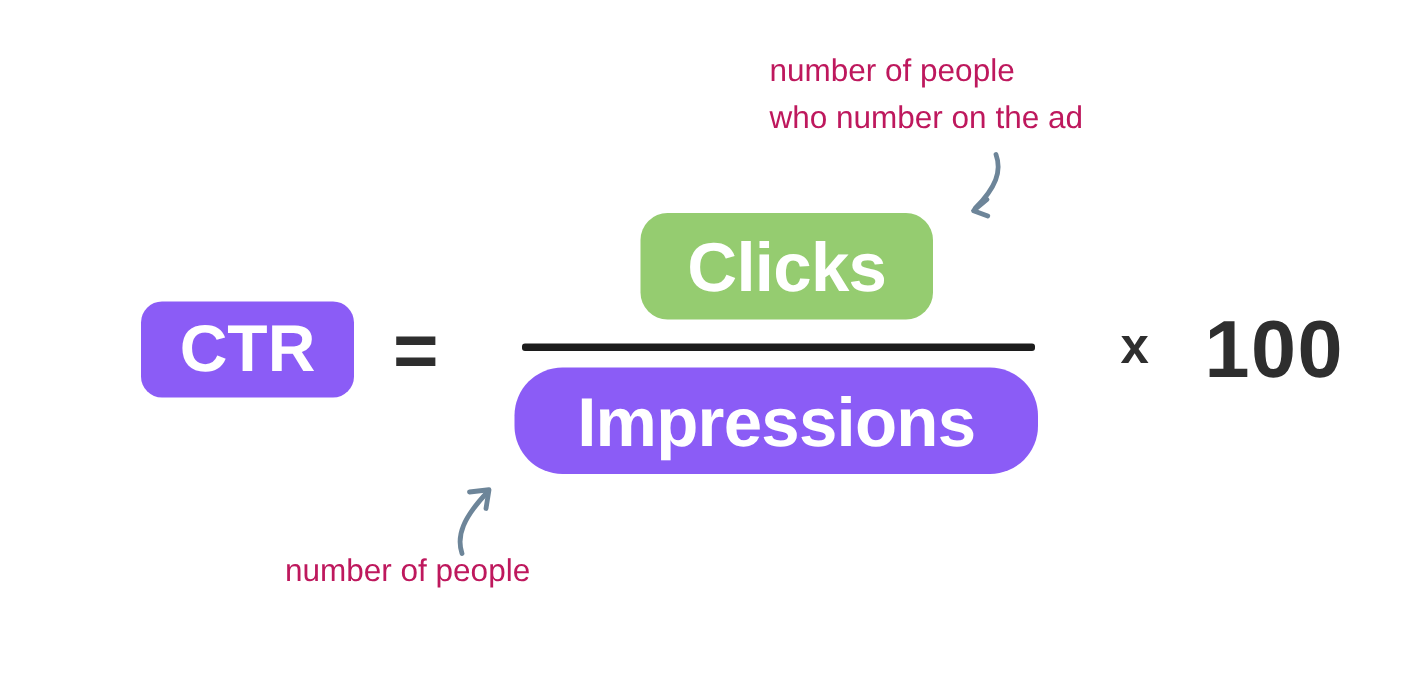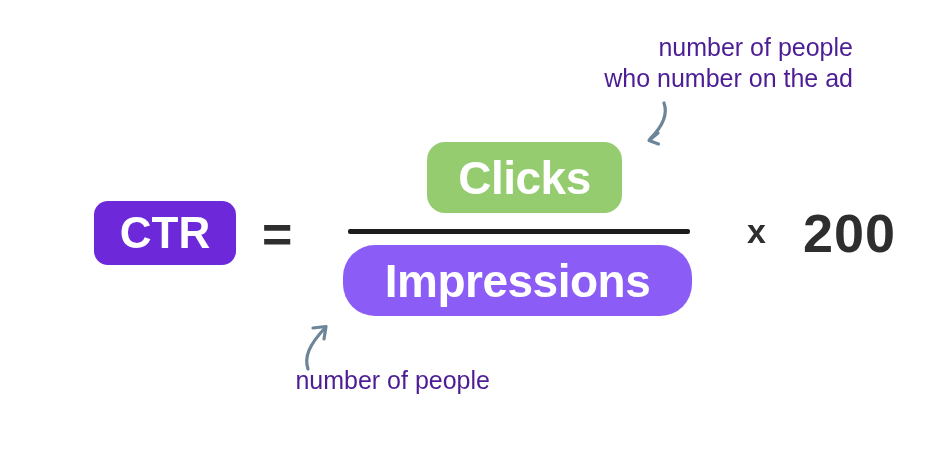--- a/index.html
+++ b/index.html
@@ -29,21 +29,21 @@
     letter-spacing: -0.5px;
     white-space: nowrap;
     box-sizing: border-box;
   }
 
   #ctr-badge {
     left: 94px;
     top: 201px;
     width: 142px;
     height: 64px;
-    background: #6d28d9;
+    background: #8b5cf6;
     border-radius: 14px;
     font-size: 44px;
     letter-spacing: 0px;
   }
 
   #clicks-badge {
     left: 427px;
     top: 142px;
     width: 195px;
     height: 71px;
@@ -94,24 +94,24 @@
     top: 229px;
     width: 342px;
     height: 5px;
     background: #1c1c1c;
     border-radius: 2px;
   }
 
   
   .annotation {
     position: absolute;
-    color: #4c1d95;
-    font-size: 25px;
+    color: #be185d;
+    font-size: 21px;
     line-height: 31px;
-    text-align: right;
+    text-align: left;
     white-space: nowrap;
   }
   #annotation-clicks {
     left: 513px;
     top: 32px;
     width: 340px;
   }
   #annotation-impressions {
     left: 190px;
     top: 365px;
@@ -148,21 +148,21 @@
   </div>
 
   <div id="fraction-bar"></div>
 
   <div class="badge" id="impressions-badge">
     <span>Impressions</span>
   </div>
 
   <div class="operator" id="times-sign">x</div>
 
-  <div class="operator" id="hundred-value">200</div>
+  <div class="operator" id="hundred-value">100</div>
 
   <div class="annotation" id="annotation-clicks">
     <div>number of people</div>
     <div>who number on the ad</div>
   </div>
 
   <svg class="arrow-svg" id="arrow-to-clicks" width="56" height="52" viewBox="0 0 56 52">
     <path d="M46 3 C50 14, 46 25, 32 39" fill="none" stroke="#6d8599" stroke-width="3.2" stroke-linecap="round"></path>
     <path d="M40 33 L31 40.5 L40.5 44" fill="none" stroke="#6d8599" stroke-width="3.2" stroke-linecap="round" stroke-linejoin="round"></path>
   </svg>

